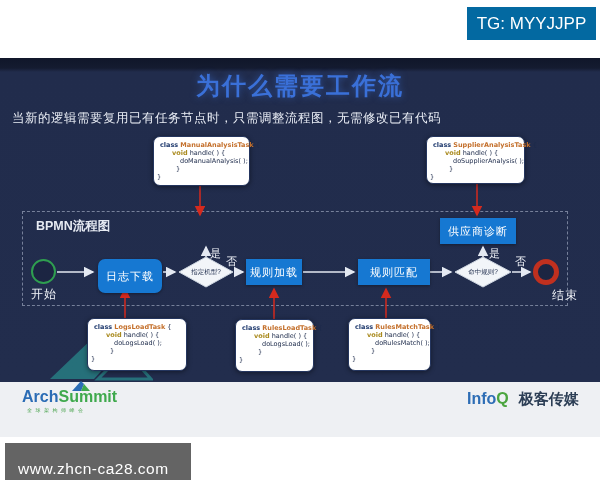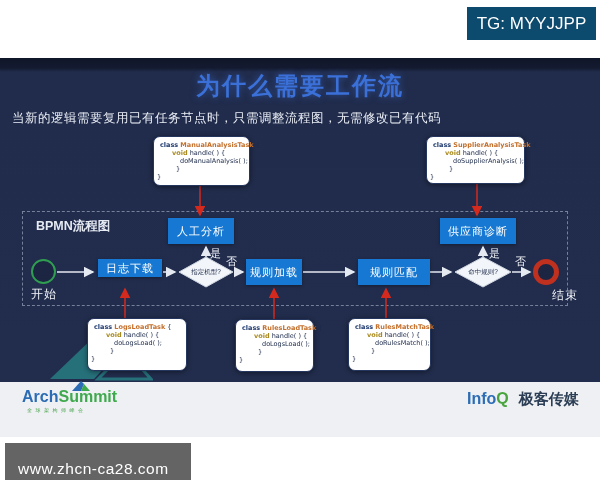--- a/index.html
+++ b/index.html
@@ -1,21 +1,21 @@
 <!DOCTYPE html>
 <html><head>
 <meta charset="utf-8">
 <style>
   * { margin:0; padding:0; box-sizing:border-box; }
   html,body { width:600px; height:480px; }
   body { font-family:"Liberation Sans", sans-serif; background:#ffffff; position:relative; overflow:hidden; }
 
   
   .tg-badge { position:absolute; left:467px; top:7px; width:129px; height:33px;
-    background:#0c4a6e; color:#fff; font-size:17px; display:flex; align-items:center; justify-content:center; }
+    background:#0369a1; color:#fff; font-size:17px; display:flex; align-items:center; justify-content:center; }
 
   
   .slide { position:absolute; left:0; top:58px; width:600px; height:324px;
     background:linear-gradient(180deg,#10162a 0px,#141b30 10px,#212c4c 14px,#222d4d 100%); }
   .slide-title { position:absolute; left:0; top:12px; width:600px; text-align:center;
     font-size:24px; font-weight:bold; color:#3a70d8; letter-spacing:2px;
     text-shadow:0 0 7px rgba(58,112,216,.6); }
   .slide-subtitle { position:absolute; left:12px; top:52px; font-size:12.5px; color:#e9edf5; letter-spacing:.5px; }
 
   
@@ -109,23 +109,22 @@
     <line x1="200" y1="128" x2="200" y2="157" stroke="#d42a1e" stroke-width="1.5" marker-end="url(#ar)"></line>
     <line x1="477" y1="126" x2="477" y2="157" stroke="#d42a1e" stroke-width="1.5" marker-end="url(#ar)"></line>
     <line x1="125" y1="260" x2="125" y2="231" stroke="#d42a1e" stroke-width="1.5" marker-end="url(#ar)"></line>
     <line x1="274" y1="261" x2="274" y2="231" stroke="#d42a1e" stroke-width="1.5" marker-end="url(#ar)"></line>
     <line x1="386" y1="260" x2="386" y2="231" stroke="#d42a1e" stroke-width="1.5" marker-end="url(#ar)"></line>
 
     <polygon points="179,214 206,199 233,214 206,229" fill="#f2f5f9" stroke="#cdd5e0" stroke-width="1"></polygon>
     <polygon points="455,214 483,199 511,214 483,229" fill="#f2f5f9" stroke="#cdd5e0" stroke-width="1"></polygon>
   </svg>
 
-  <div class="node" style="left:168px; top:160px; width:66px; height:26px;">人工分析</div>
   <div class="node" style="left:440px; top:160px; width:76px; height:26px;">供应商诊断</div>
-  <div class="node" style="left:98px;  top:201px; width:64px; height:18px;">日志下载</div>
+  <div class="node" style="left:98px;  top:201px; width:64px; height:34px;border-radius:7px;">日志下载</div>
   <div class="node" style="left:246px; top:201px; width:56px; height:26px;">规则加载</div>
   <div class="node" style="left:358px; top:201px; width:72px; height:26px;">规则匹配</div>
 
   <div class="event start"></div>
   <div class="event-label" style="left:31px; top:228px;">开始</div>
   <div class="event end"></div>
   <div class="event-label" style="left:552px; top:229px;">结束</div>
 
   <div class="decision-label" style="left:179px; top:210px;">指定机型?</div>
   <div class="decision-label" style="left:456px; top:210px;">命中规则?</div>

